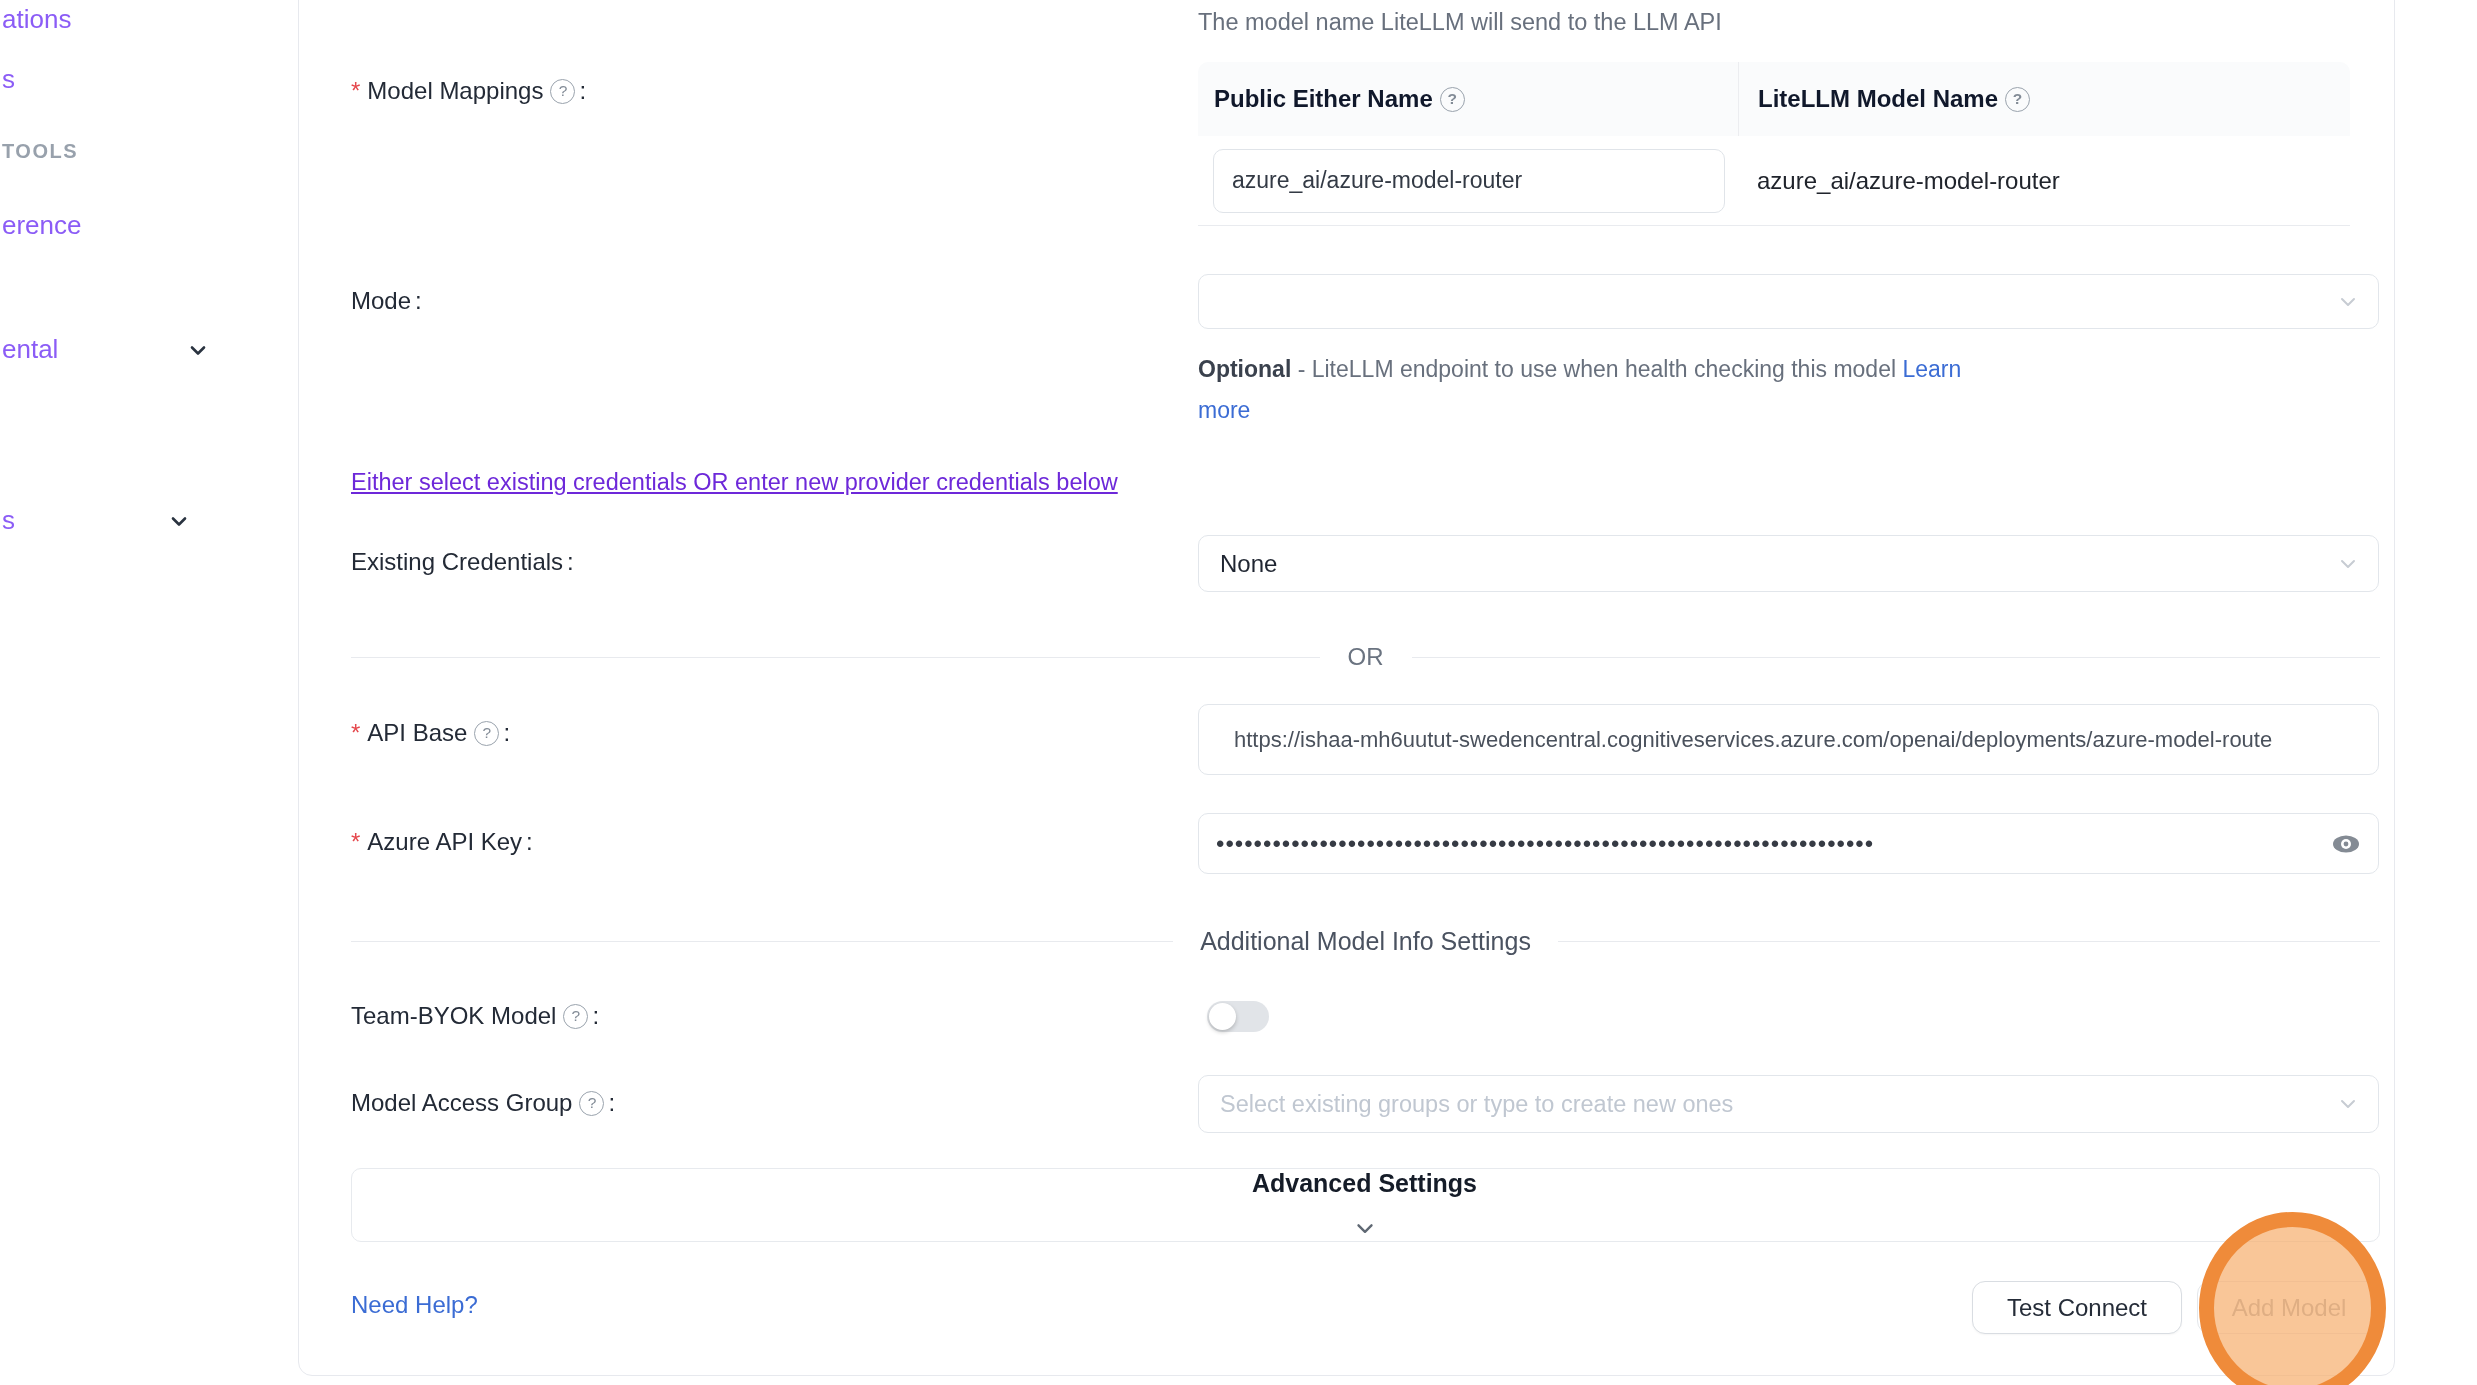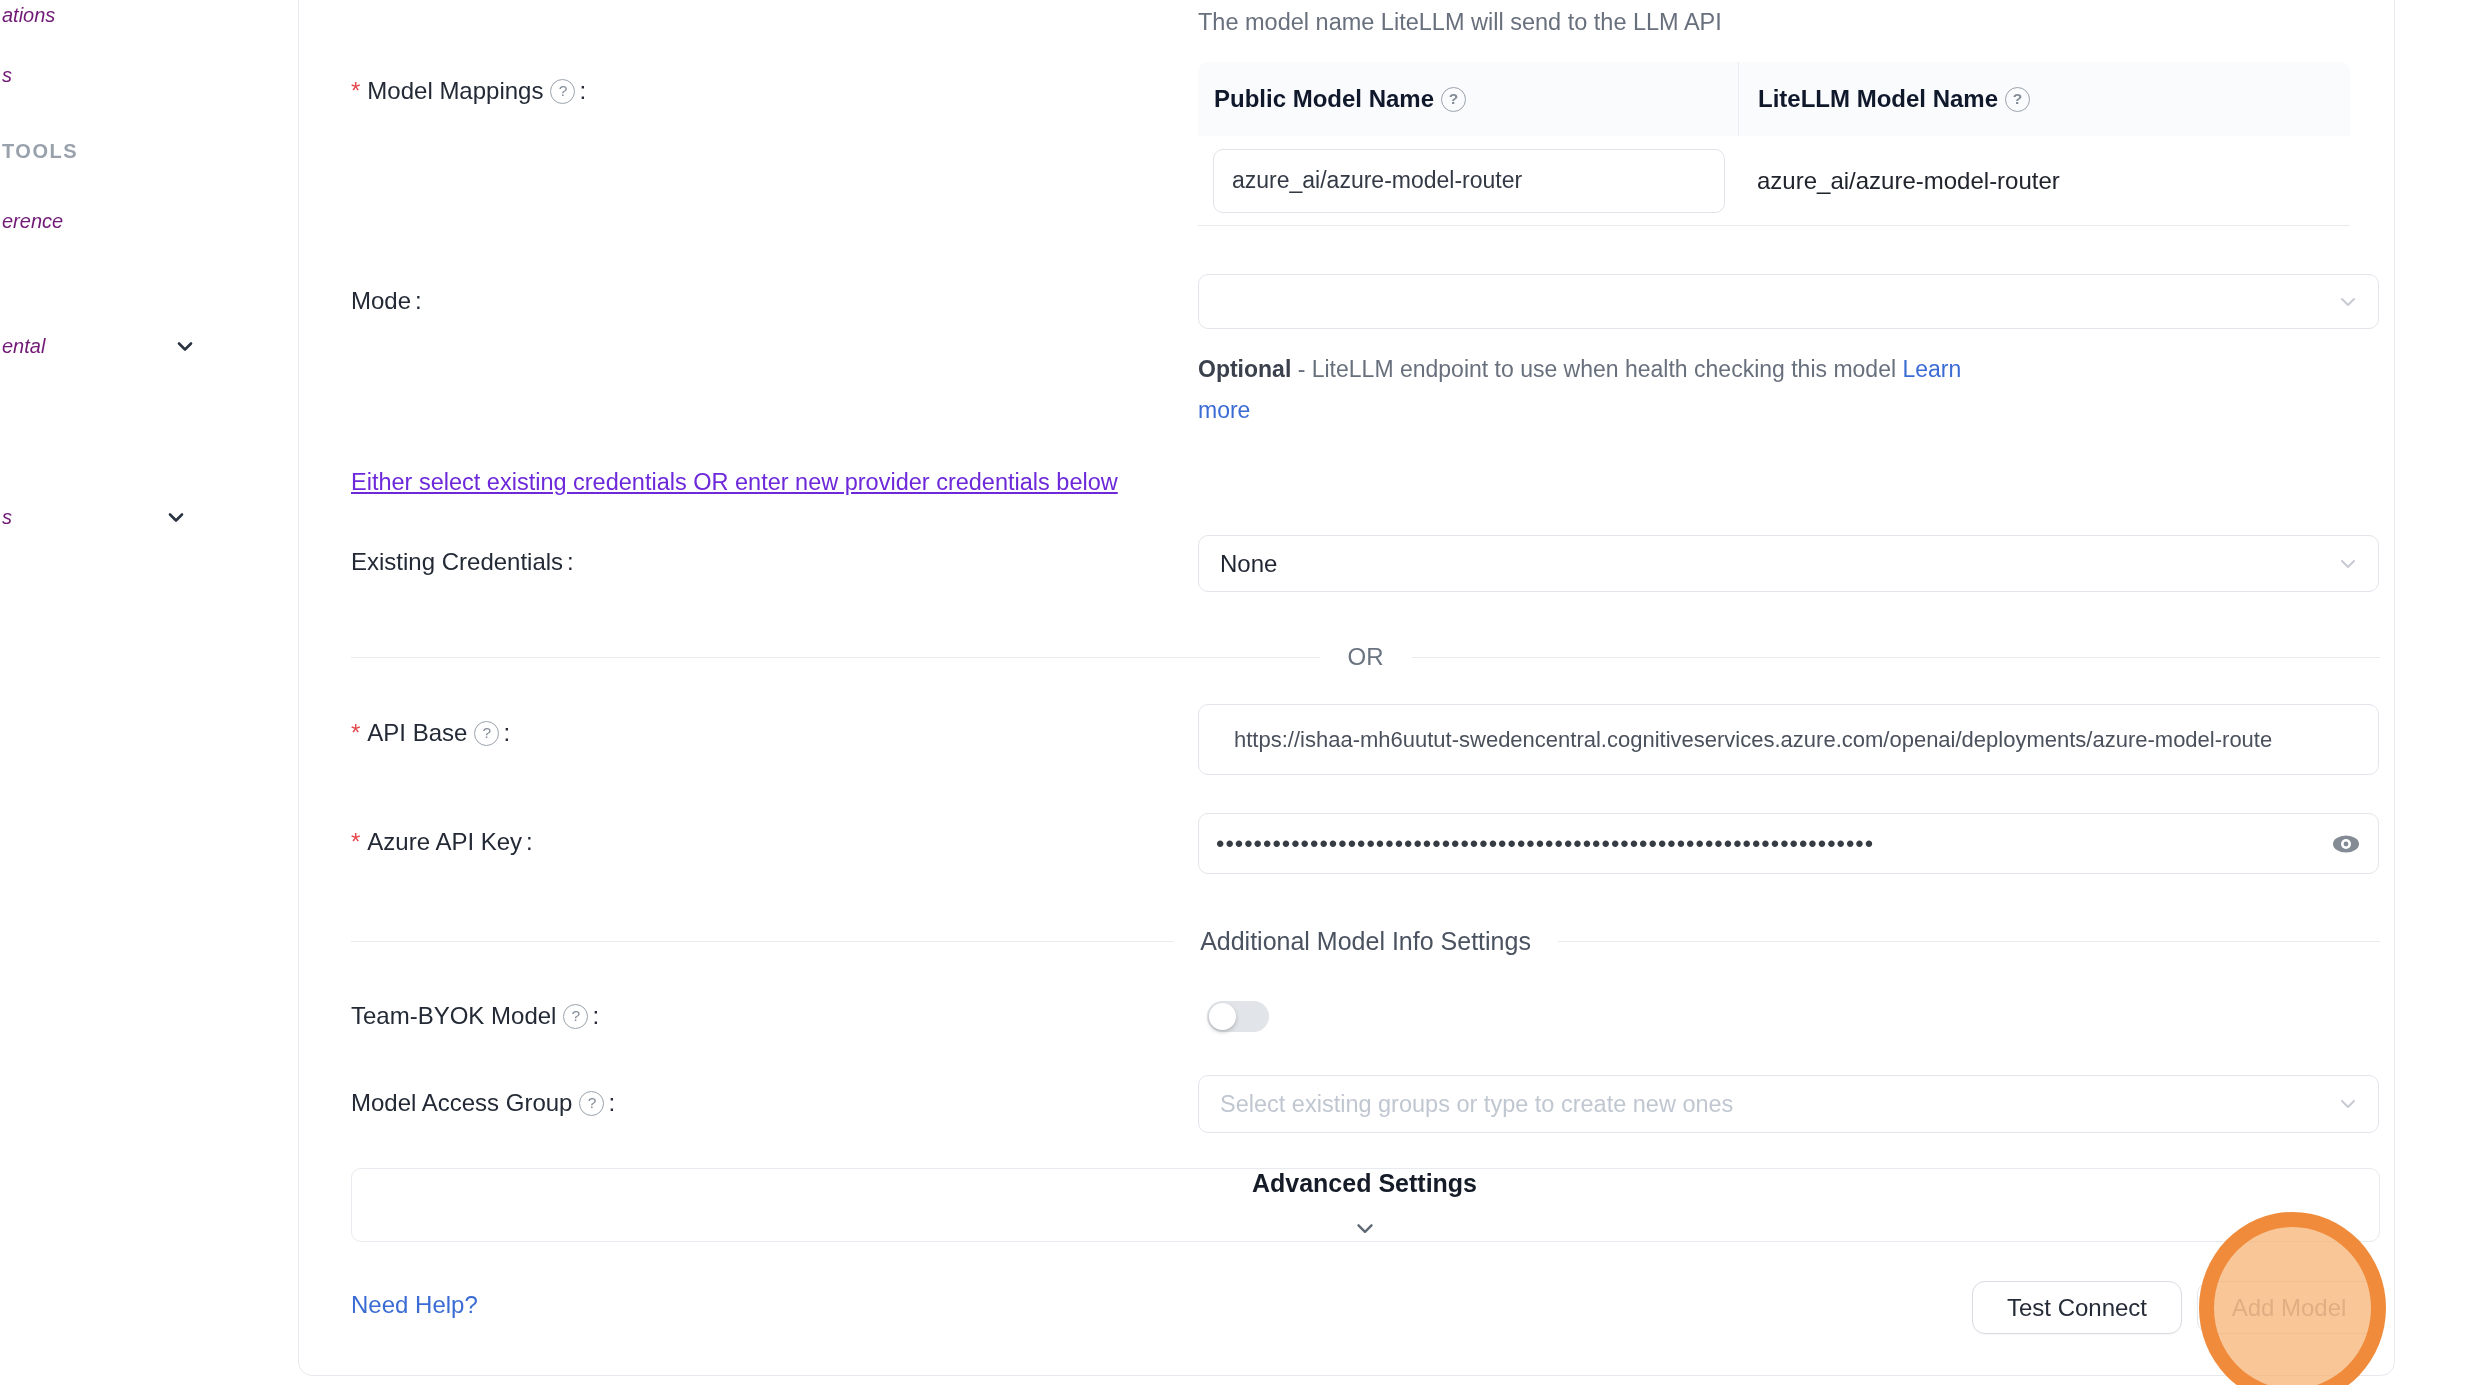--- a/index.html
+++ b/index.html
@@ -2,22 +2,22 @@
 <html><head>
 <meta charset="utf-8">
 <style>
   * { box-sizing: border-box; margin: 0; padding: 0; }
   html,body { width: 2477px; height: 1385px; background:#fff; overflow:hidden;
     font-family: "Liberation Sans", sans-serif; }
   .page { position:relative; width:2477px; height:1385px; background:#fff; }
 
   
   .sidebar { position:absolute; left:0; top:0; width:298px; height:1385px; background:#fff; }
-  .sb-item { position:absolute; left:2px; font-size:20px; color:#701a75; font-weight:500;
-    display:flex; align-items:center; cursor:pointer;font-style:italic; }
+  .sb-item { position:absolute; left:2px; font-size:26px; color:#8b5cf6; font-weight:500;
+    display:flex; align-items:center; cursor:pointer; }
   .sb-1 { top:4px; }
   .sb-2 { top:64px; }
   .sb-section { position:absolute; left:2px; top:140px; font-size:20px; font-weight:700;
     letter-spacing:1.5px; color:#98a1ac; }
   .sb-4 { top:210px; }
   .sb-5 { top:334px; }
   .sb-6 { top:505px; }
   .sb-chev { margin-left:128px; display:inline-flex; }
 
   
@@ -156,21 +156,21 @@
     <div class="flabel lbl-mappings">
       <span class="req">*</span>
       <span>Model Mappings</span>
       <span class="qicon">?</span>
       <span class="colon">:</span>
     </div>
 
     <div class="mm-table">
       <div class="mm-head">
         <div class="mm-th">
-          <span>Public Model Name</span>
+          <span>Public Either Name</span>
           <span class="qicon">?</span>
         </div>
         <div class="mm-th mm-th2">
           <span>LiteLLM Model Name</span>
           <span class="qicon">?</span>
         </div>
       </div>
       <div class="mm-row">
         <div class="mm-td">
           <input class="mm-input" value="azure_ai/azure-model-router" style="">

